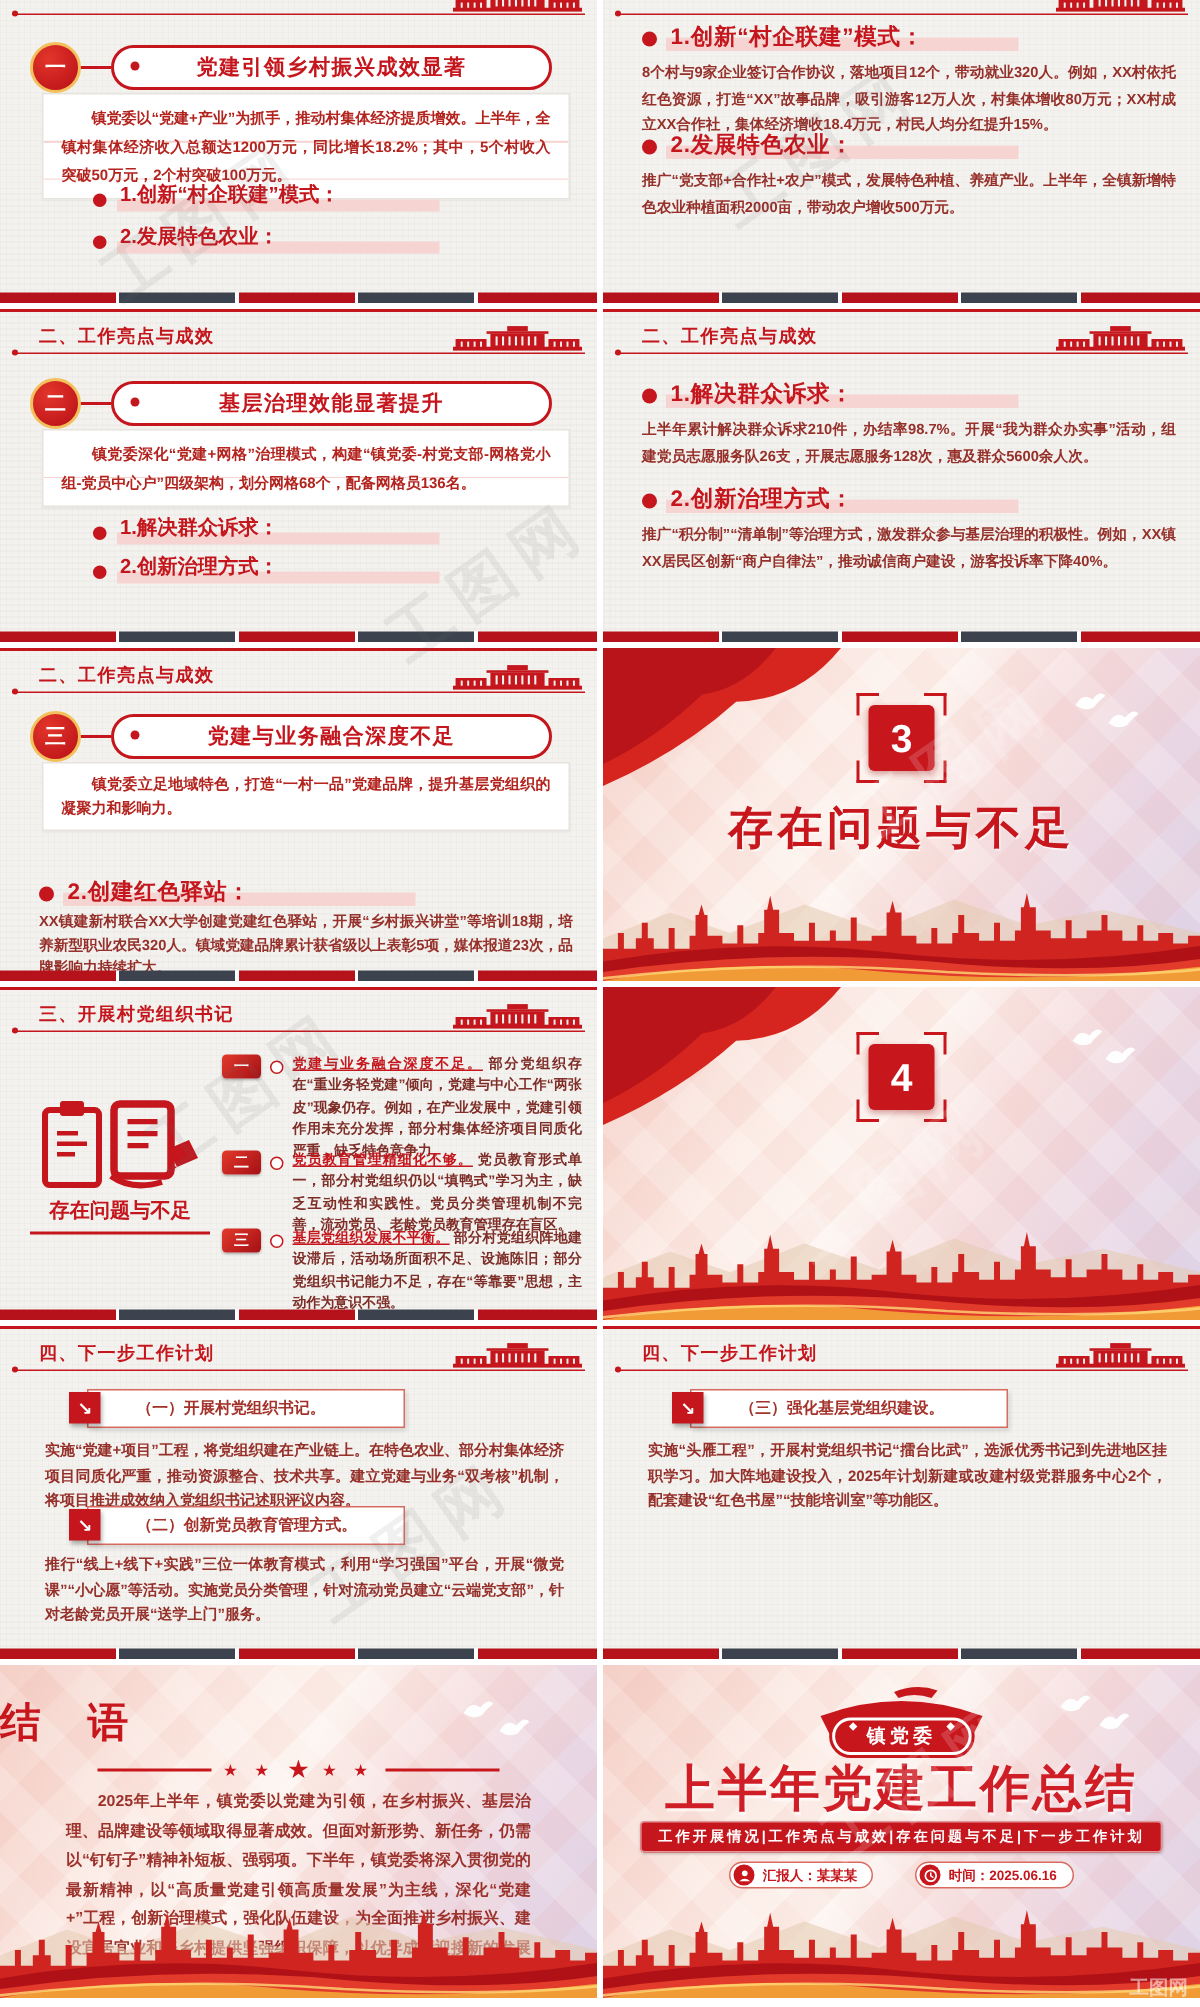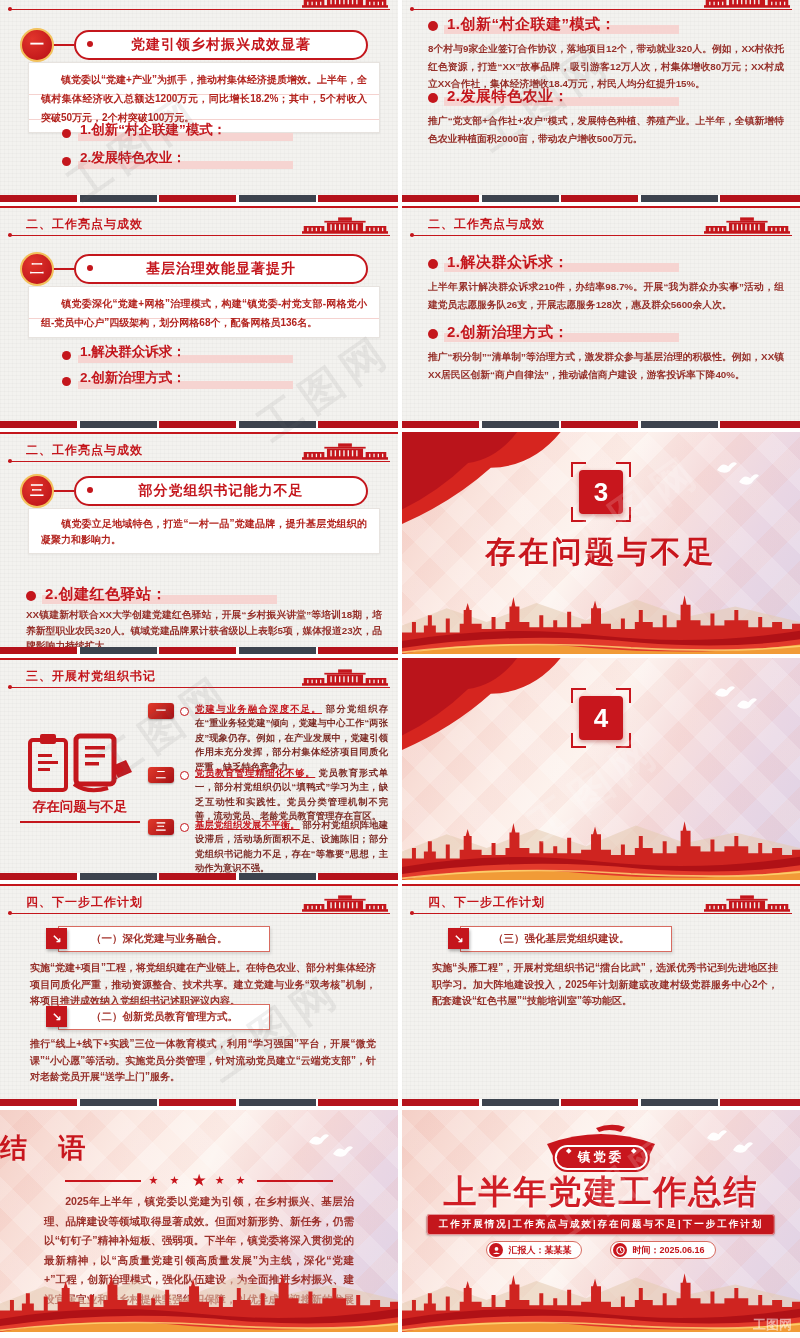--- a/index.html
+++ b/index.html
@@ -371,21 +371,21 @@
           <rect x="83" y="12" width="1.5" height="4"></rect>
       <rect x="88" y="12" width="1.5" height="4"></rect>
           <rect x="93" y="12" width="1.5" height="4"></rect>
     </g>
   </svg>
     <div class="cap-row" style="top:40px;">
       <div class="badge">三</div>
       <div class="cap-conn"></div>
       <div class="capsule">
         <span class="cap-dot"></span>
-        <span>部分党组织书记能力不足</span>
+        <span>党建与业务融合深度不足</span>
       </div>
     </div>
     <div class="wbox" style="top:74px;line-height:16px;background-image:none;"><span class="ind"></span><span>镇党委立足地域特色，打造“一村一品”党建品牌，提升基层党组织的凝聚力和影响力。</span></div>
     <div class="sec" style="top:148px;">
       <div class="sech">
         <span class="bdot"></span>
         <span class="hbar"></span>
         <span class="htxt">2.创建红色驿站：</span>
       </div>
       <div class="secp" style="margin-top:3px;line-height:1.6;">XX镇建新村联合XX大学创建党建红色驿站，开展“乡村振兴讲堂”等培训18期，培养新型职业农民320人。镇域党建品牌累计获省级以上表彰5项，媒体报道23次，品牌影响力持续扩大。</div>
@@ -549,21 +549,21 @@
       <rect x="16" y="12" width="1.5" height="4"></rect>
           <rect x="21" y="12" width="1.5" height="4"></rect>
       <rect x="78" y="12" width="1.5" height="4"></rect>
           <rect x="83" y="12" width="1.5" height="4"></rect>
       <rect x="88" y="12" width="1.5" height="4"></rect>
           <rect x="93" y="12" width="1.5" height="4"></rect>
     </g>
   </svg>
     <div class="plan-box" style="top:40px;">
       <span class="plan-arrow">↘</span>
-      <span>（一）深化党建与业务融合。</span>
+      <span>（一）开展村党组织书记。</span>
     </div>
     <div class="plan-para" style="top:74px;">实施“党建+项目”工程，将党组织建在产业链上。在特色农业、部分村集体经济项目同质化严重，推动资源整合、技术共享。建立党建与业务“双考核”机制，将项目推进成效纳入党组织书记述职评议内容。</div>
     <div class="plan-box" style="top:118px;">
       <span class="plan-arrow">↘</span>
       <span>（二）创新党员教育管理方式。</span>
     </div>
     <div class="plan-para" style="top:150px;">推行“线上+线下+实践”三位一体教育模式，利用“学习强国”平台，开展“微党课”“小心愿”等活动。实施党员分类管理，针对流动党员建立“云端党支部”，针对老龄党员开展“送学上门”服务。</div>
     <div class="segbar"></div>
   </div>
 

